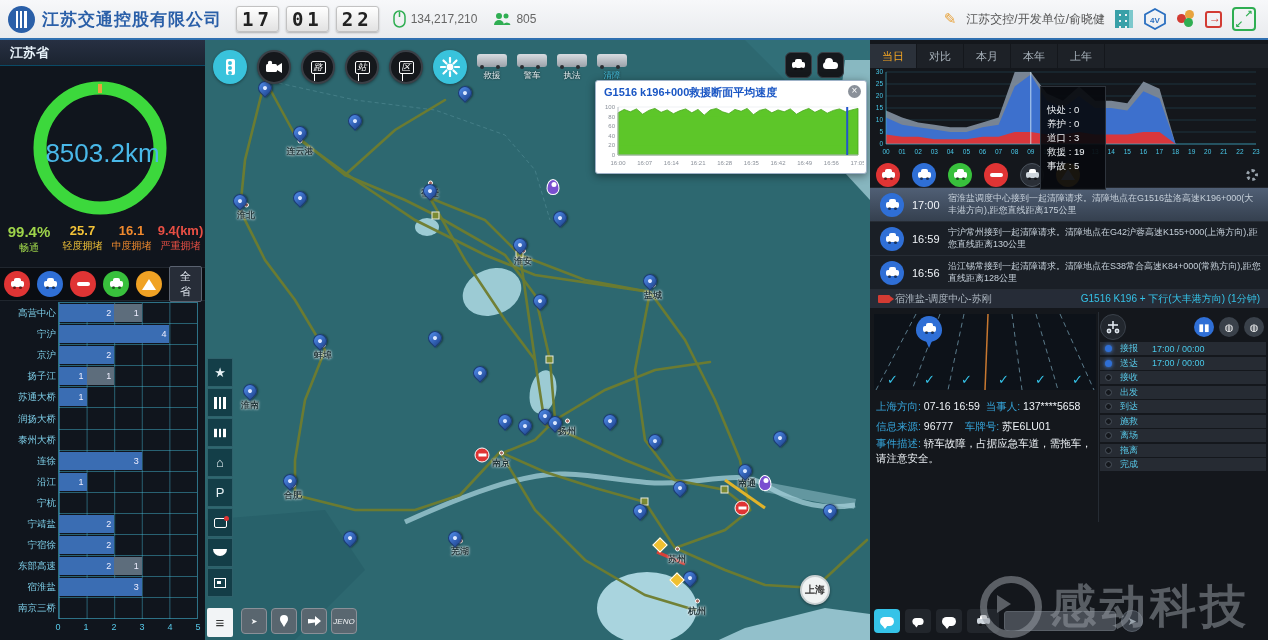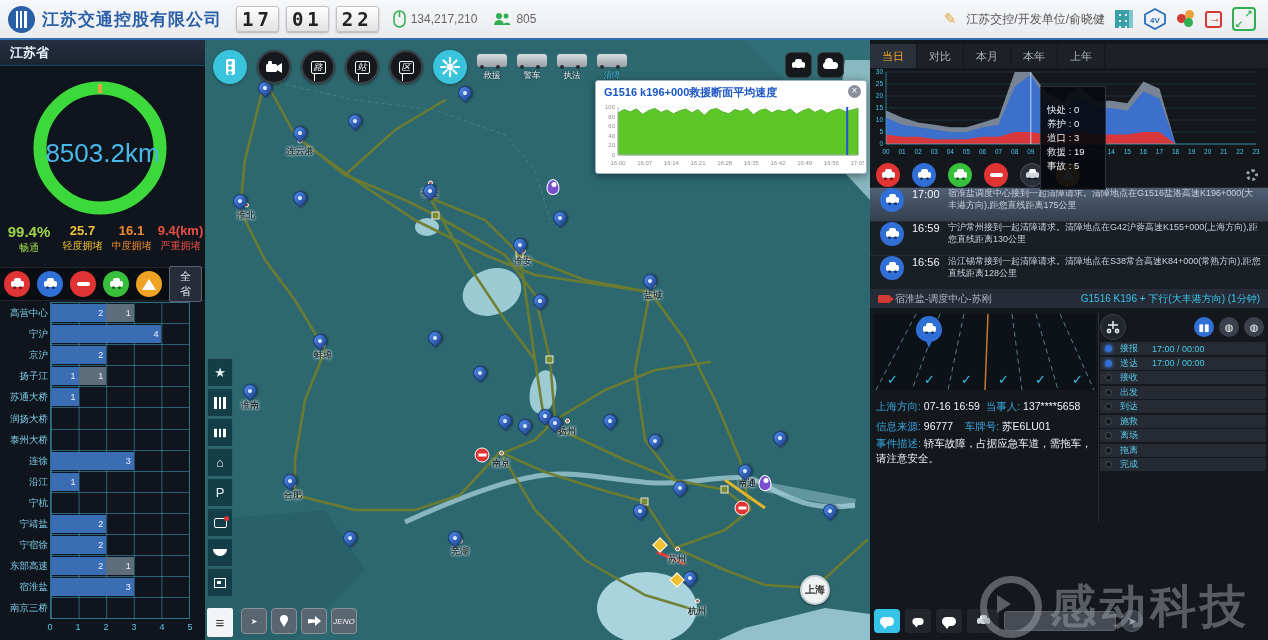--- a/index.html
+++ b/index.html
@@ -51,21 +51,21 @@
   .cico { width:26px; height:26px; border-radius:50%; display:flex; align-items:center; justify-content:center; flex:none; }
   .g-car { width:13px; height:6px; background:#fff; border-radius:2px; position:relative; }
   .g-car:before { content:""; position:absolute; top:-3px; left:3px; width:7px; height:4px; background:#fff; border-radius:2px 2px 0 0; }
   .g-car:after { content:""; position:absolute; bottom:-2px; left:2px; width:3px; height:3px; border-radius:50%;
     background:rgba(0,0,0,.55); box-shadow:6px 0 0 rgba(0,0,0,.55); }
   .g-minus { width:13px; height:4px; background:#fff; border-radius:2px; }
   .g-worker { width:0; height:0; border-left:7px solid transparent; border-right:7px solid transparent;
     border-bottom:11px solid #fff; position:relative; }
   .btn-all { margin-left:auto; margin-right:6px; background:#272d38; border:1px solid #5a6270; color:#dfe6ee;
     font-size:11px; padding:2px 10px; border-radius:2px; }
-  .bars { position:absolute; left:4px; top:262px; width:205px; height:338px; }
+  .bars { position:absolute; left:12px; top:262px; width:205px; height:338px; }
   .bars-plot { position:absolute; left:46px; top:0; width:140px; height:317px;
     border:1px solid rgba(70,190,220,.55); }
   .bar-row { position:relative; height:21.1px; border-bottom:1px solid rgba(70,190,220,.45);
     background-image:linear-gradient(to right, rgba(70,190,220,.45) 1px, transparent 1px);
     background-size:20% 100%; }
   .bar-row:last-child { border-bottom:none; }
   .bar-lab { position:absolute; right:145px; width:58px; text-align:right; font-size:9.5px; color:#7fd0ea;
     line-height:21px; }
   .bar-seg { position:absolute; top:1px; height:18px; display:flex; align-items:center;
     justify-content:flex-end; color:#eef; font-size:9px; padding-right:3px; }
@@ -140,21 +140,21 @@
   .lg-item { display:flex; align-items:center; gap:3px; font-size:9px; }
   .lg-item i { width:6px; height:6px; border-radius:50%; }
   .rp-chart { position:absolute; left:0; top:28px; width:398px; height:94px; }
   .rp-tooltip { position:absolute; left:170px; top:46px; width:66px; background:rgba(8,10,14,.93);
     border:1px solid #2e343c; z-index:40; padding:16px 6px; }
   .rp-tooltip div { color:#f0f3f6; font-size:9.5px; line-height:14px; white-space:nowrap; }
   .rp-icons { position:absolute; left:0; top:122px; width:398px; height:26px; display:flex; align-items:center;
     gap:12px; padding-left:6px; border-bottom:1px solid #23272e; }
   .gear { margin-left:auto; margin-right:10px; width:12px; height:12px; border:3px dotted #9aa4ad; border-radius:50%; }
   .rp-events { position:absolute; left:0; top:148px; width:398px; }
-  .ev-row { height:34px; display:flex; align-items:flex-start; background:#1a1f26; border-bottom:1px solid #262c34; }
+  .ev-row { height:34px; display:flex; align-items:center; background:#1a1f26; border-bottom:1px solid #262c34; }
   .ev-row.sel { background:linear-gradient(#505f75,#35404f); }
   .ev-ico { width:24px; height:24px; border-radius:50%; background:#2f6fd6; flex:none; margin:0 8px 0 10px;
     display:flex; align-items:center; justify-content:center; }
   .ev-time { color:#f0f4f8; font-size:11px; width:36px; flex:none; }
   .ev-text { color:#c6d0da; font-size:9px; line-height:11.5px; padding-right:6px; }
   .rp-cam { position:absolute; left:0; top:250px; width:398px; height:18px; background:#262c37; display:flex;
     align-items:center; font-size:10px; }
   .cam-ico { width:12px; height:8px; background:#d23b33; border-radius:1px; margin:0 5px 0 8px; position:relative; }
   .cam-ico:after { content:""; position:absolute; right:-4px; top:1px; border-top:3px solid transparent;
     border-bottom:3px solid transparent; border-left:4px solid #d23b33; }

